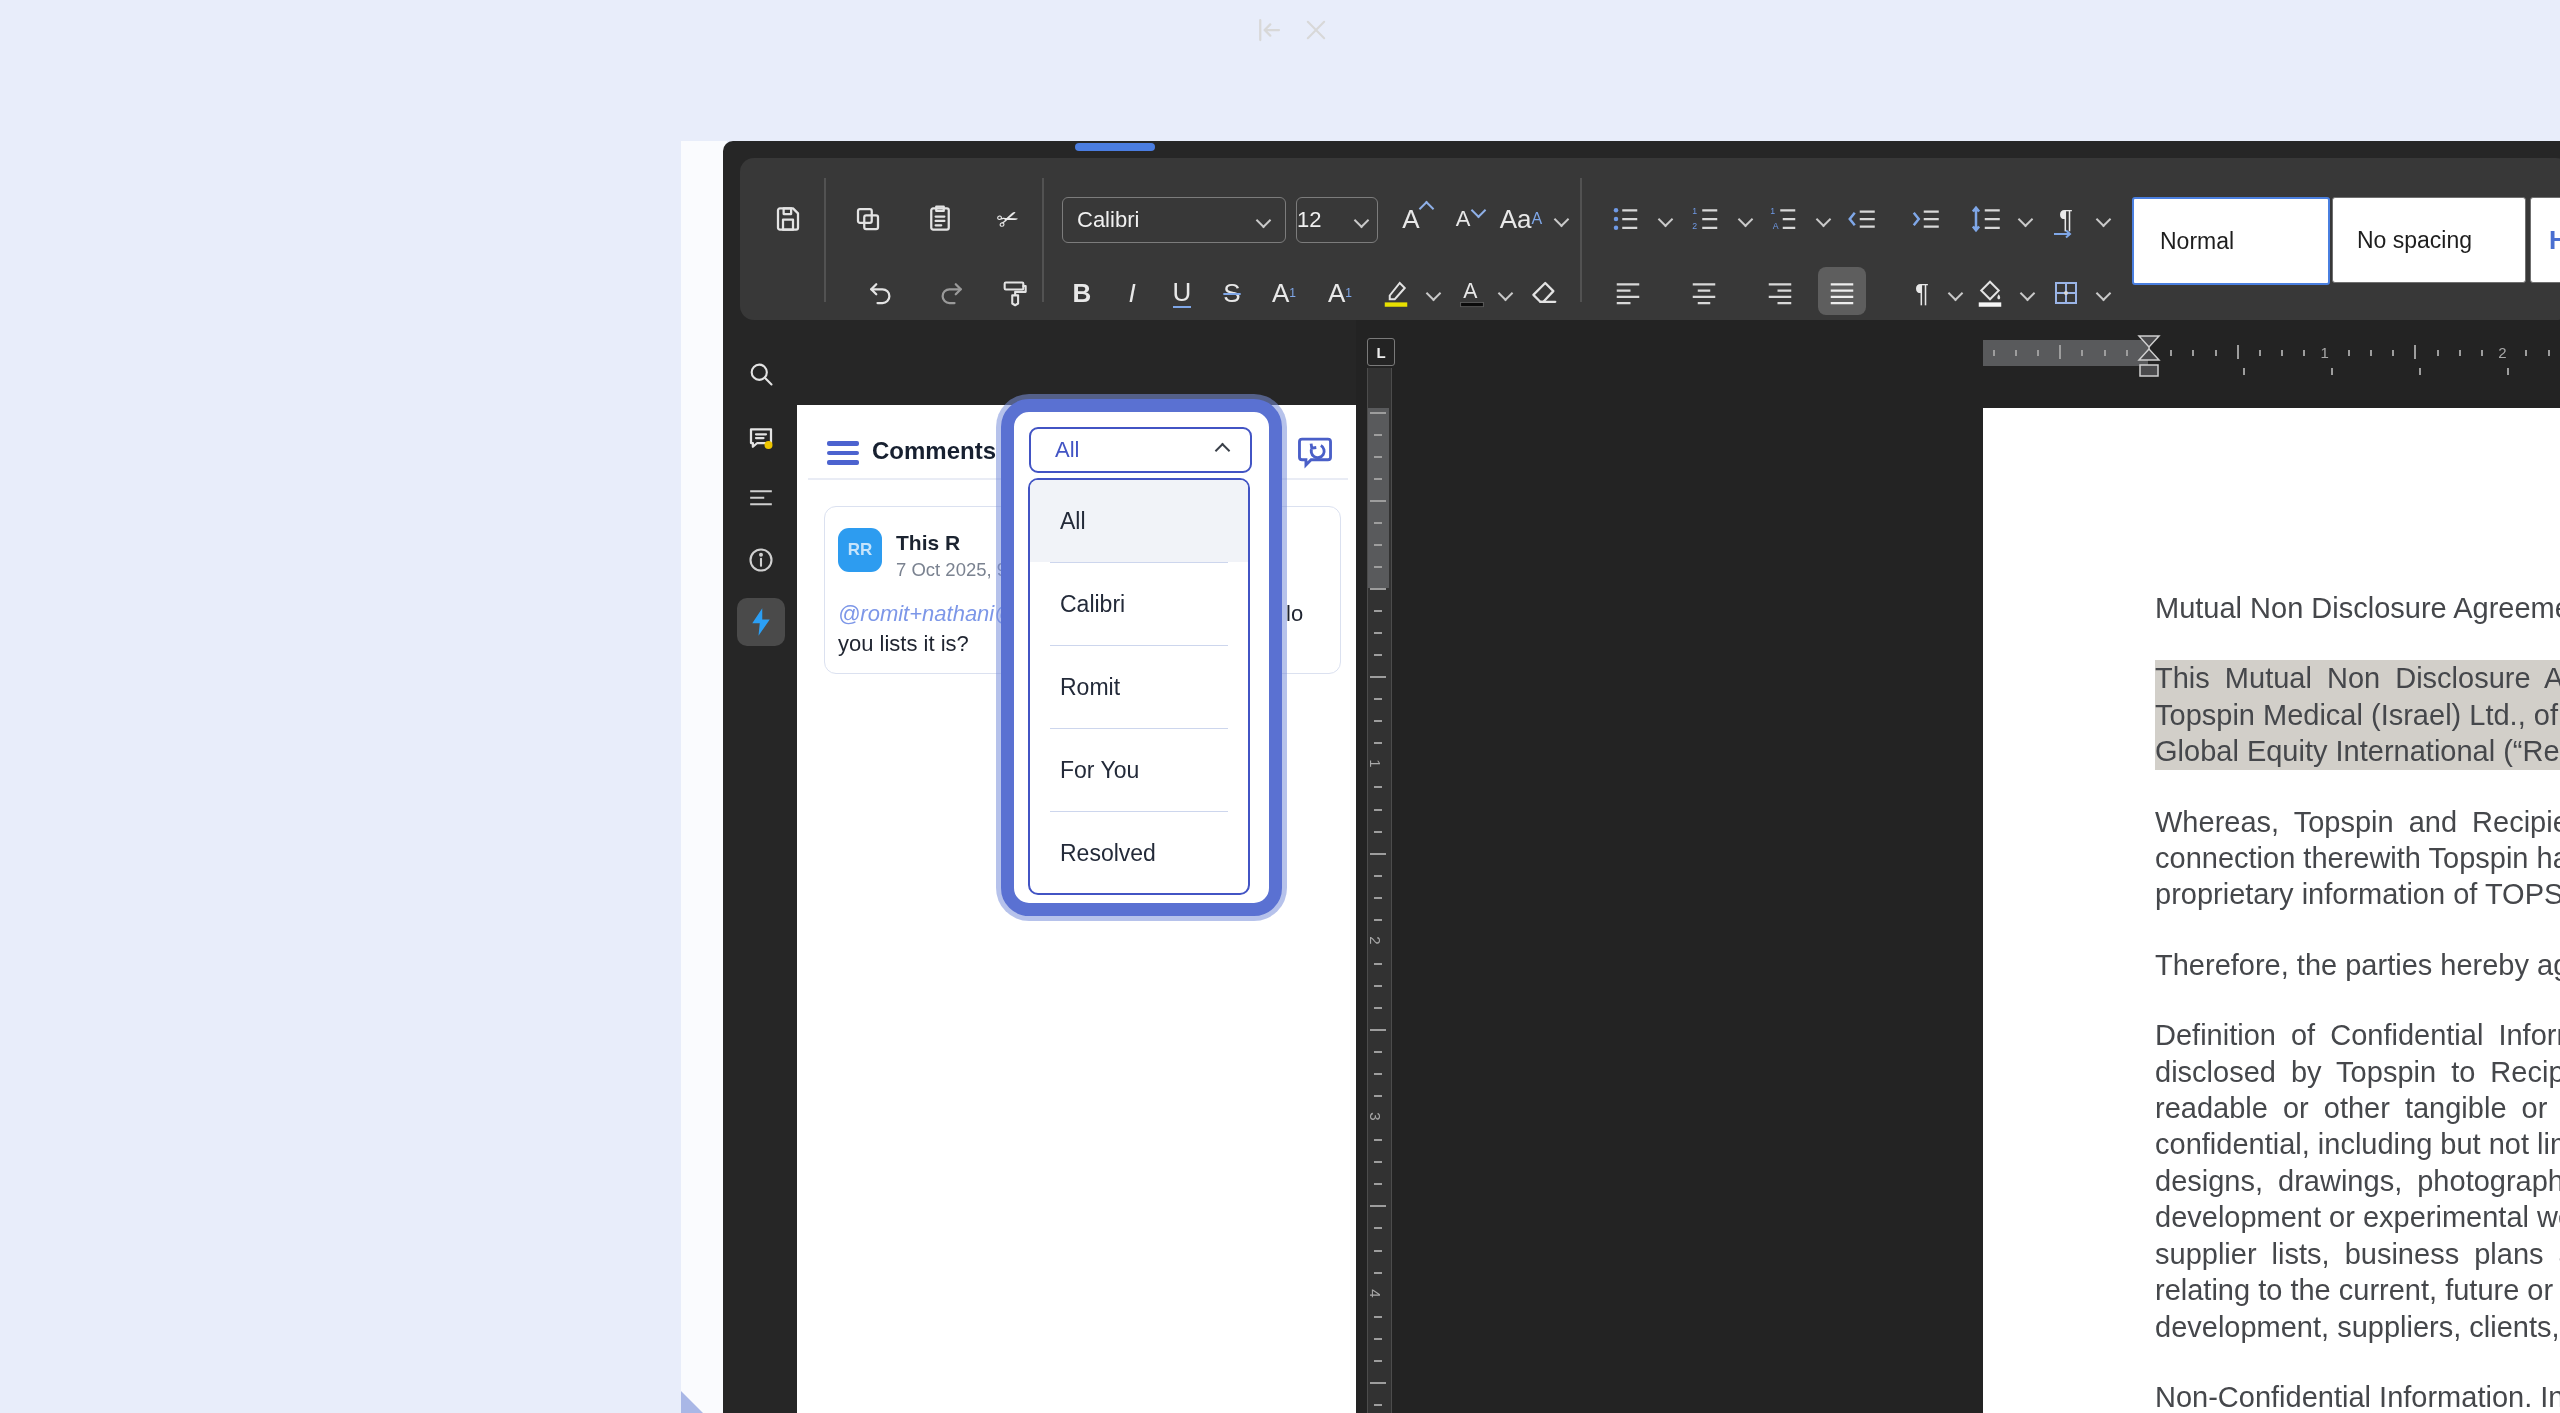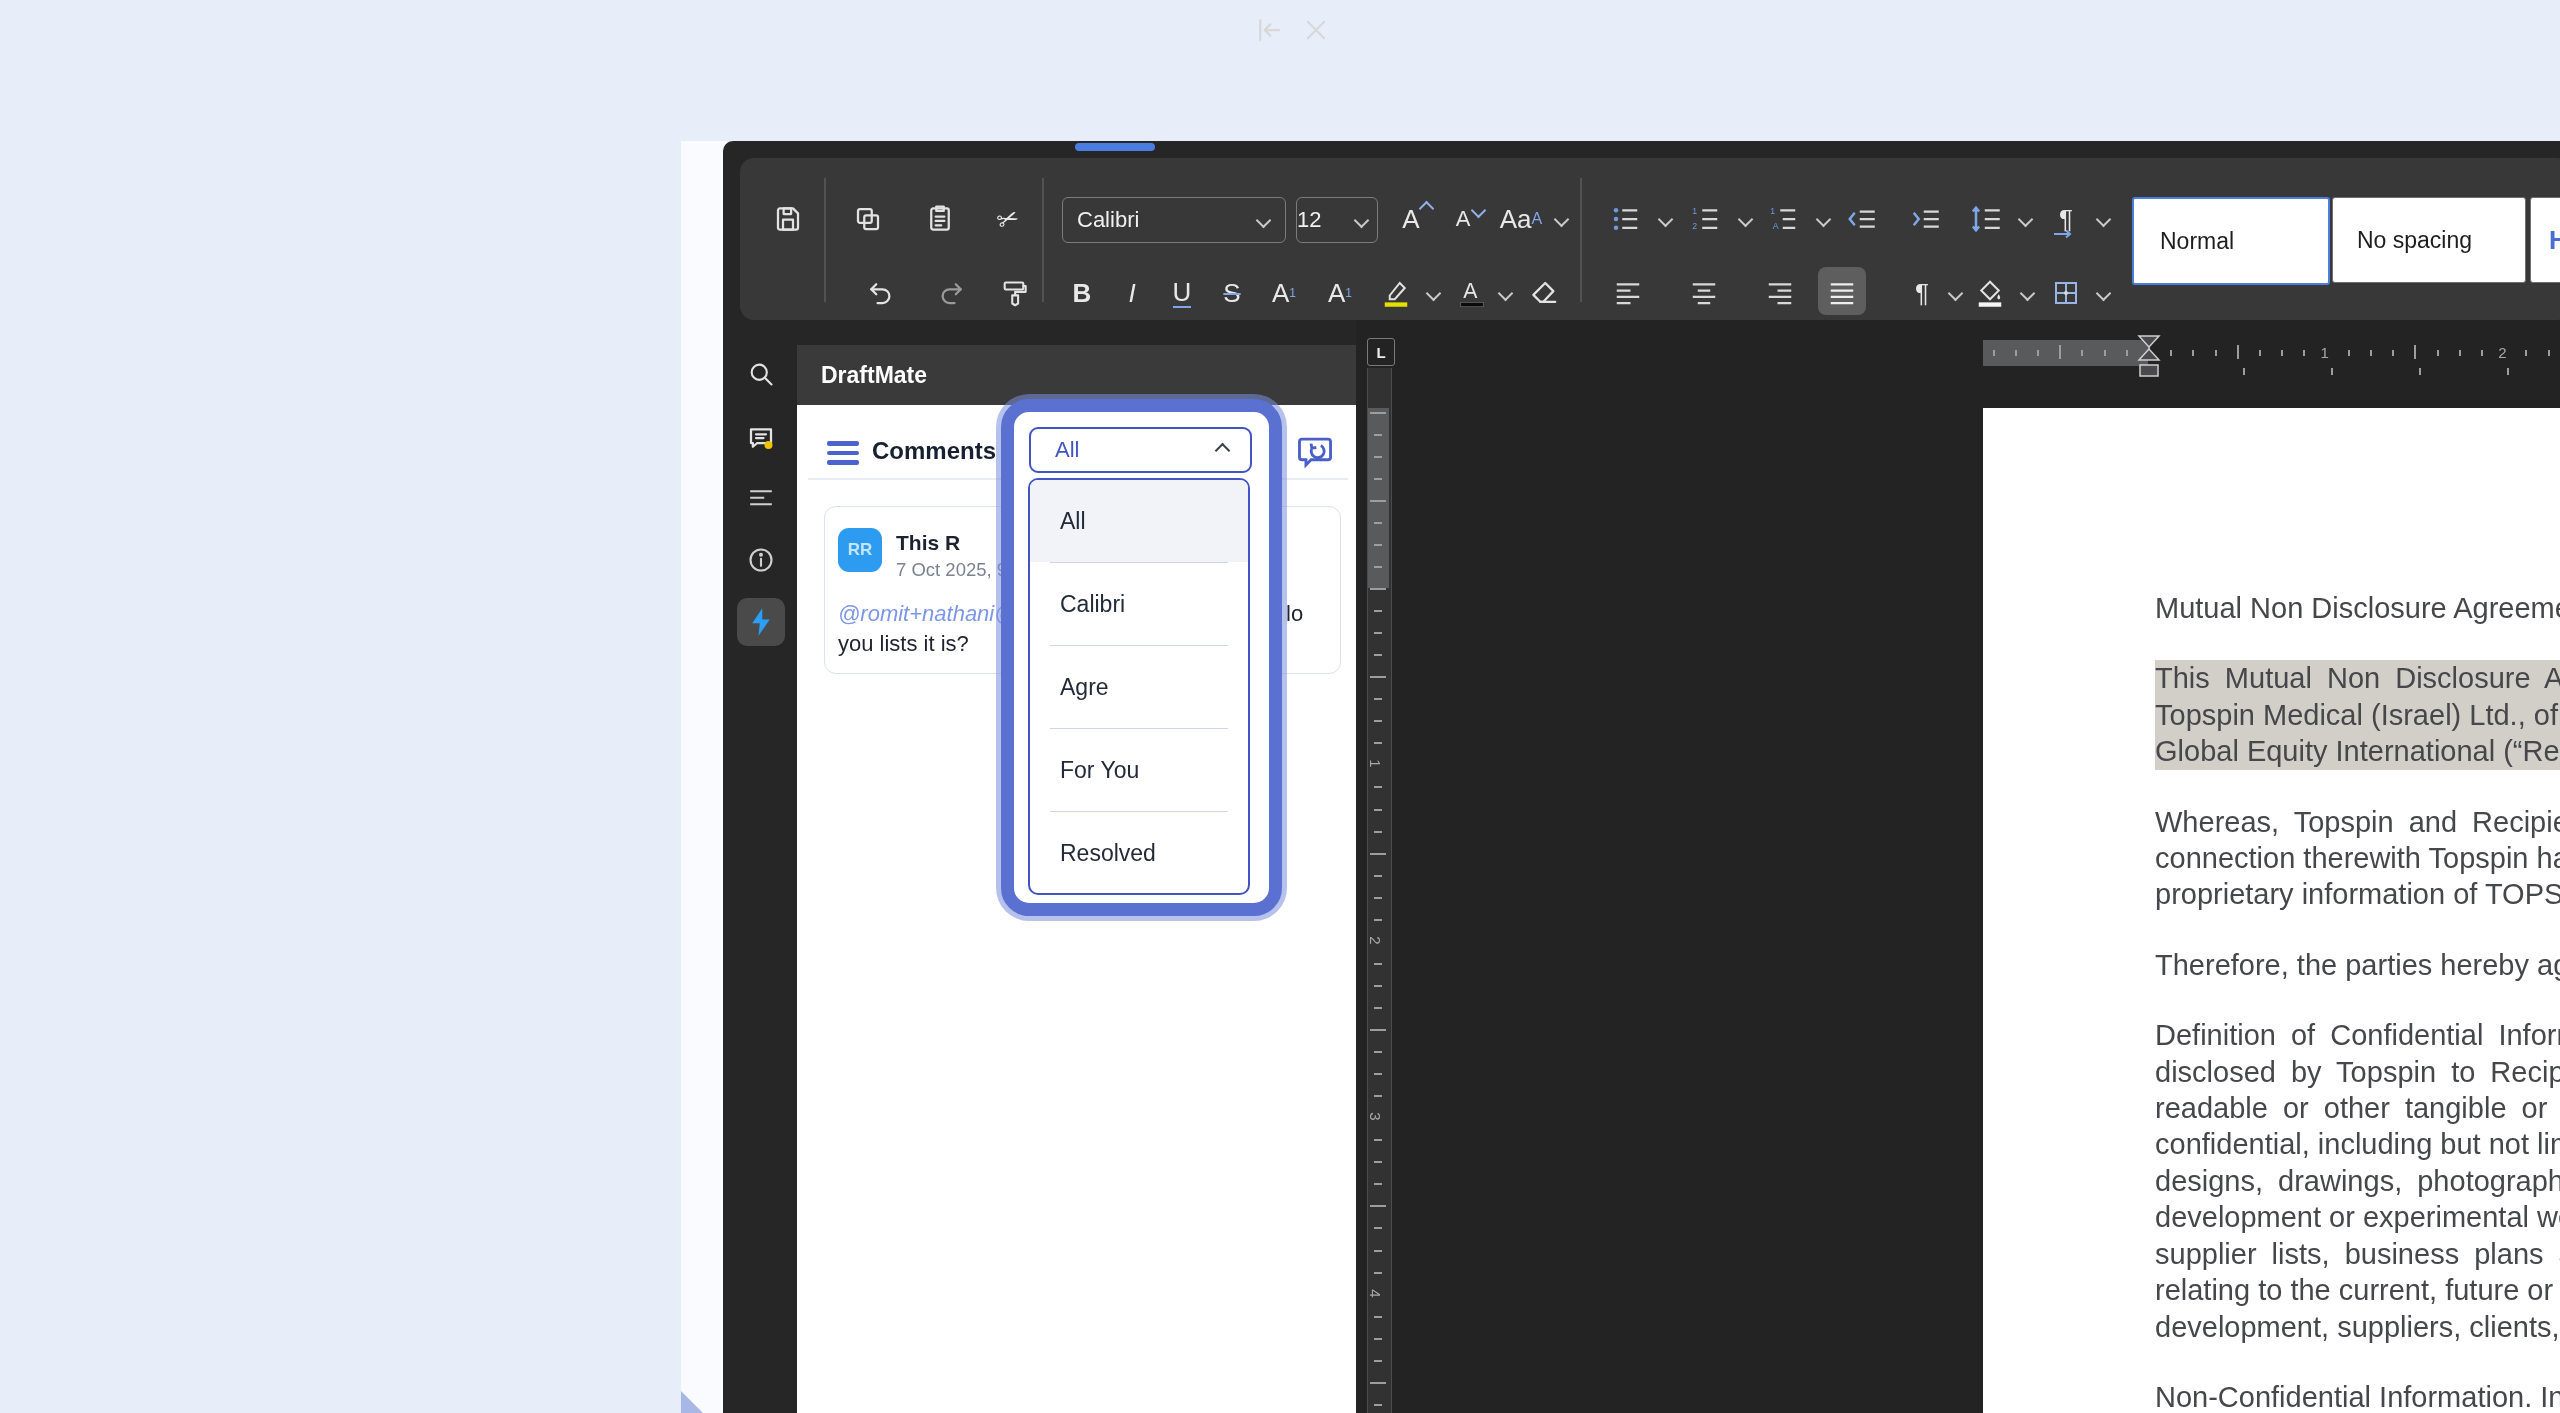--- a/index.html
+++ b/index.html
@@ -362,23 +362,20 @@
         <path d="M12 11 v6"></path>
         <circle cx="12" cy="7.5" r="0.8" fill="#cfcfcf"></circle>
       </svg>
   </div>
   <div class="abs bolt-box">
     <svg width="26" height="30" viewBox="0 0 20 24">
         <path d="M11 1 3 13 h6 L8 23 17 10 h-6 Z" fill="#2b9ff5"></path>
       </svg>
   </div>
 
-  <div class="abs panel-head">
-    <span class="panel-title">DraftMate</span>
-  </div>
   <div class="abs head-ic" style="left:1254px">
     <svg class="ticon" style="stroke:#d8d8d8" width="30" height="28" viewBox="0 0 24 22">
         <path d="M5 3 v16 M20 11 H9 M13 6.5 8.5 11 13 15.5"></path>
       </svg>
   </div>
   <div class="abs head-ic" style="left:1302px">
     <svg class="ticon" style="stroke:#d8d8d8" width="28" height="28" viewBox="0 0 24 24">
         <path d="M5 5 19 19 M19 5 5 19"></path>
       </svg>
   </div>
@@ -410,21 +407,21 @@
   <div class="abs ring"></div>
   <div class="abs dd-btn">
     <span class="lab">All</span>
     <span class="cv up"></span>
   </div>
   <div class="abs dd-list">
       <div class="dd-item sel">All</div>
       <div class="dd-sep"></div>
       <div class="dd-item">Calibri</div>
       <div class="dd-sep"></div>
-      <div class="dd-item">Agre</div>
+      <div class="dd-item">Romit</div>
       <div class="dd-sep"></div>
       <div class="dd-item">For You</div>
       <div class="dd-sep"></div>
       <div class="dd-item">Resolved</div>
     </div>
 
   <div class="abs tabsel">L</div>
   <div class="abs vruler"></div>
   <div class="abs vband"></div>
   <div class="abs hband"></div>

